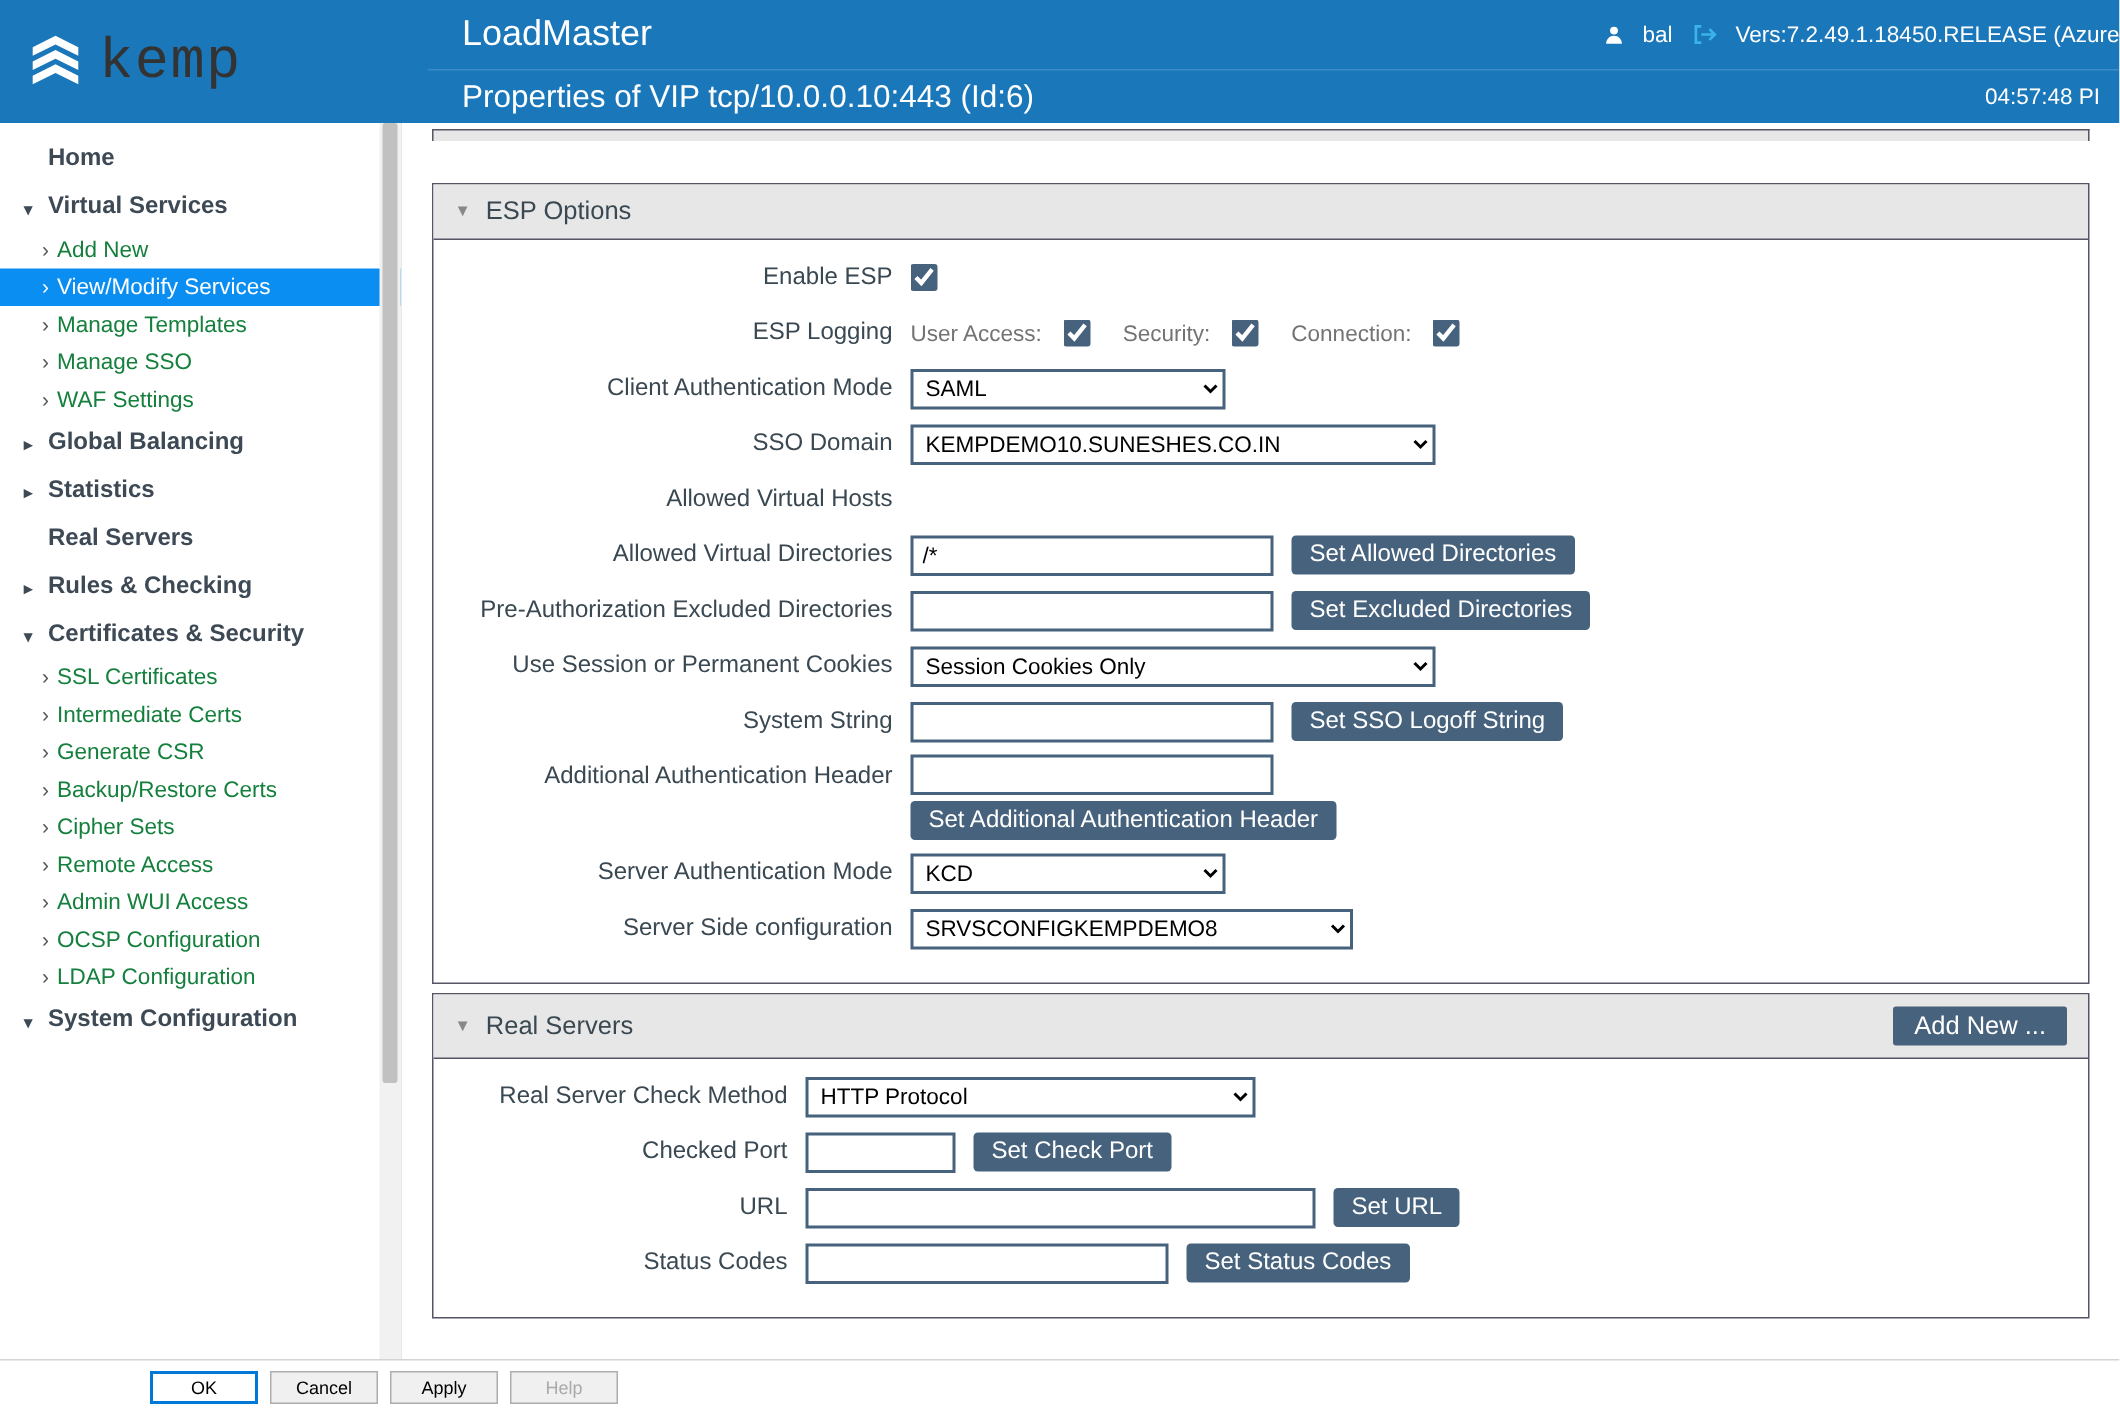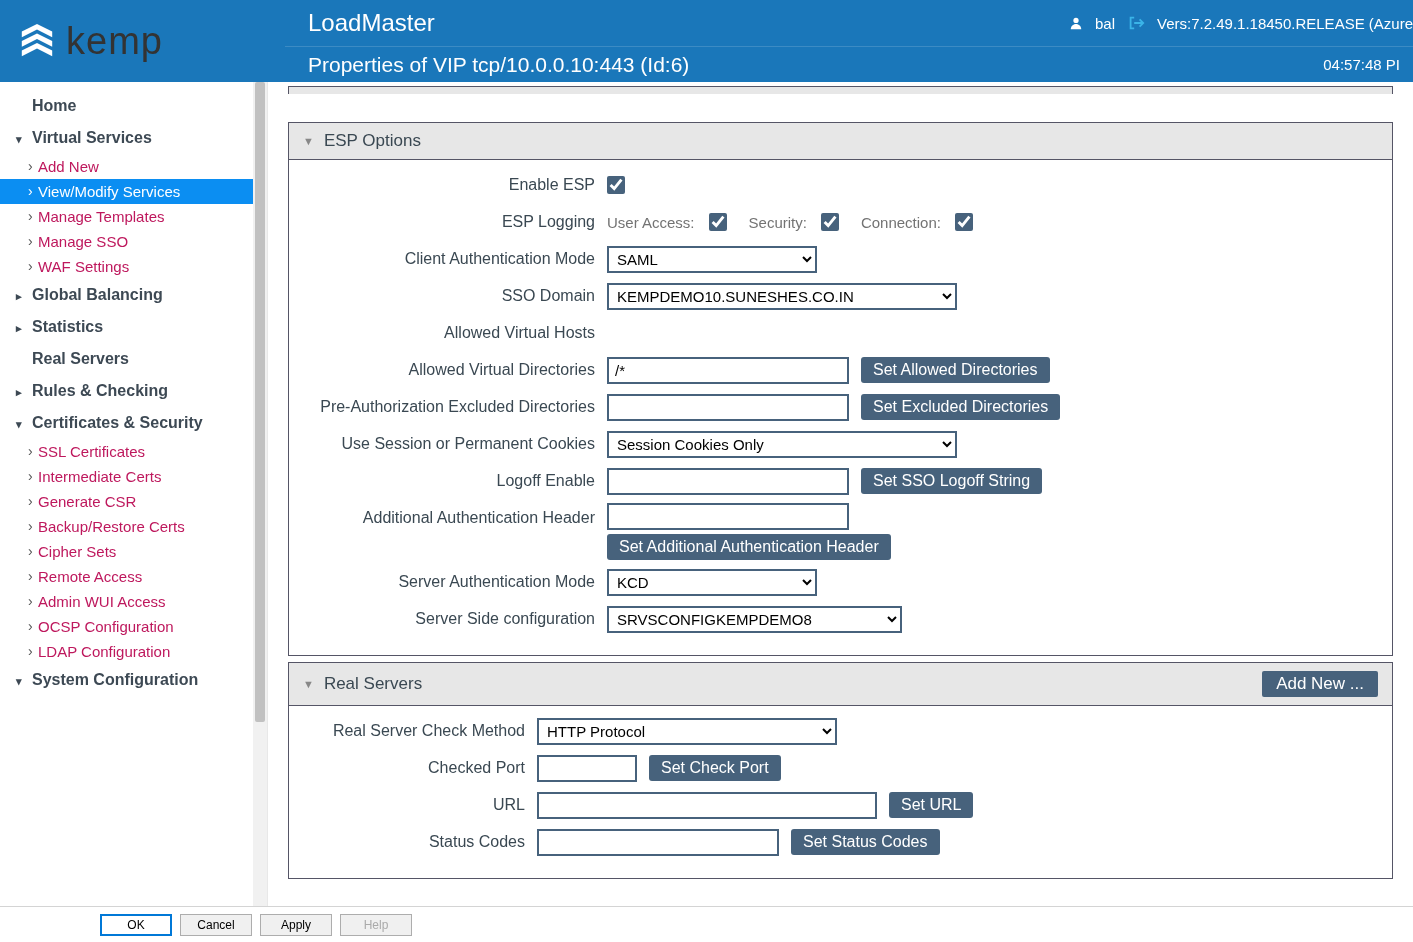--- a/index.html
+++ b/index.html
@@ -1,36 +1,36 @@
 <!DOCTYPE html>
 <html><head>
 <meta charset="utf-8">
 <style>
 * { margin: 0; padding: 0; box-sizing: border-box; }
 body { font-family: Arial, sans-serif; font-size: 14px; color: #333; background: #fff; width: 1413px; height: 942px; overflow: hidden; position: relative; }
 .header-main { background: #1a77ba; height: 46px; display: flex; align-items: center; color: #fff; }
-.logo-area { width: 285px; height: 82px; background: #1a77ba; display: flex; align-items: center; padding-left: 18px; position: absolute; top: 0; left: 0; z-index: 10; }
+.logo-area { width: 285px; height: 82px; background: #1a77ba; display: flex; align-items: center; padding-left: 18px; position: absolute; top: 0; left: 0; z-index: 10; font-family: Liberation Mono, monospace; }
 .logo-icon { width: 38px; height: 38px; margin-right: 10px; }
 .logo-text { font-size: 38px; font-weight: 300; letter-spacing: 1px; }
 .header-title { margin-left: 308px; font-size: 24px; font-weight: 400; }
 .header-right { margin-left: auto; display: flex; align-items: center; gap: 12px; padding-right: 0; font-size: 15px; }
 .user-icon { width: 14px; height: 14px; }
 .logout-icon { width: 18px; height: 18px; color: #3ab4e8; }
 .header-sub { background: #1a77ba; height: 36px; display: flex; align-items: center; color: #fff; padding-left: 308px; border-top: 1px solid rgba(255,255,255,0.15); }
 .sub-title { font-size: 21px; font-weight: 400; }
 .sub-time { margin-left: auto; font-size: 15px; padding-right: 13px; }
 .layout { display: flex; height: calc(100% - 82px); }
 .sidebar { width: 268px; background: #fff; padding-top: 8px; position: relative; border-right: 1px solid #e8e8e8; }
 .scrollbar-track { position: absolute; right: 0; top: 0; bottom: 0; width: 14px; background: #f1f1f1; }
 .scrollbar-thumb { position: absolute; right: 2px; top: 0; width: 10px; height: 640px; background: #c1c1c1; border-radius: 2px; }
 .nav-item { padding: 7px 18px 7px 32px; font-size: 16px; color: #3d4954; cursor: pointer; position: relative; font-weight: 600; }
 .nav-item.top { padding-left: 32px; }
 .nav-item.expandable::before { content: "▸"; position: absolute; left: 16px; font-size: 11px; color: #3d4954; top: 11px; }
 .nav-item.expanded::before { content: "▾"; position: absolute; left: 16px; font-size: 11px; color: #3d4954; top: 11px; }
-.nav-sub { padding: 4px 18px 4px 38px; font-size: 15px; color: #be185d; cursor: pointer; position: relative; font-weight: 400; }
+.nav-sub { padding: 4px 18px 4px 38px; font-size: 15px; color: #15803d; cursor: pointer; position: relative; font-weight: 400; }
 .nav-sub::before { content: "›"; position: absolute; left: 28px; font-size: 14px; color: #555; top: 4px; }
 .nav-sub.active { background: #0b8ef2; color: #fff; }
 .nav-sub.active::before { color: #fff; }
 .main { flex: 1; background: #fff; padding: 0 20px; overflow: hidden; }
 .panel { border: 1px solid #556; margin-top: 28px; }
 .panel-header { background: #e7e7e7; border-bottom: 1px solid #556; padding: 8px 14px; font-size: 17px; color: #3a4852; font-weight: 400; display: flex; align-items: center; gap: 10px; }
 .panel-header .collapse-icon { font-size: 11px; color: #888; }
 .panel-body { padding: 10px 18px 14px; }
 .form-row { display: flex; align-items: center; margin-bottom: 7px; min-height: 30px; }
 .form-label { width: 300px; text-align: right; padding-right: 12px; font-size: 16px; color: #3a4852; }
@@ -168,21 +168,21 @@
             <button class="btn">Set Excluded Directories</button>
           </div>
         </div>
         <div class="form-row">
           <div class="form-label">Use Session or Permanent Cookies</div>
           <div class="form-controls">
               <select class="field" style="width:350px"><option>Session Cookies Only</option></select>
             </div>
         </div>
         <div class="form-row">
-          <div class="form-label">Logoff Enable</div>
+          <div class="form-label">System String</div>
           <div class="form-controls">
             <input type="text" class="field" style="width: 242px;" value="">
             <button class="btn">Set SSO Logoff String</button>
           </div>
         </div>
         <div class="form-row" style="align-items:flex-start">
           <div class="form-label" style="padding-top:6px">Additional Authentication Header</div>
           <div class="form-controls" style="flex-direction:column;align-items:flex-start;gap:4px">
             <input type="text" class="field" style="width: 242px;" value="">
             <button class="btn">Set Additional Authentication Header</button>

